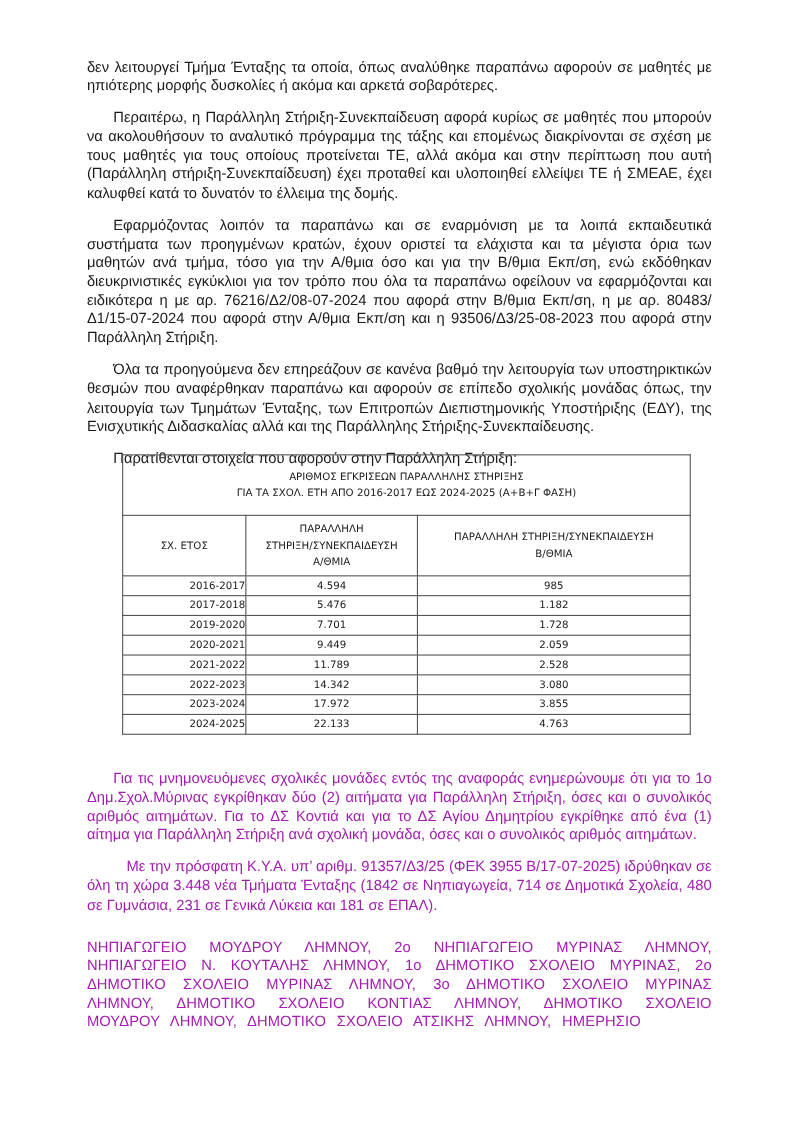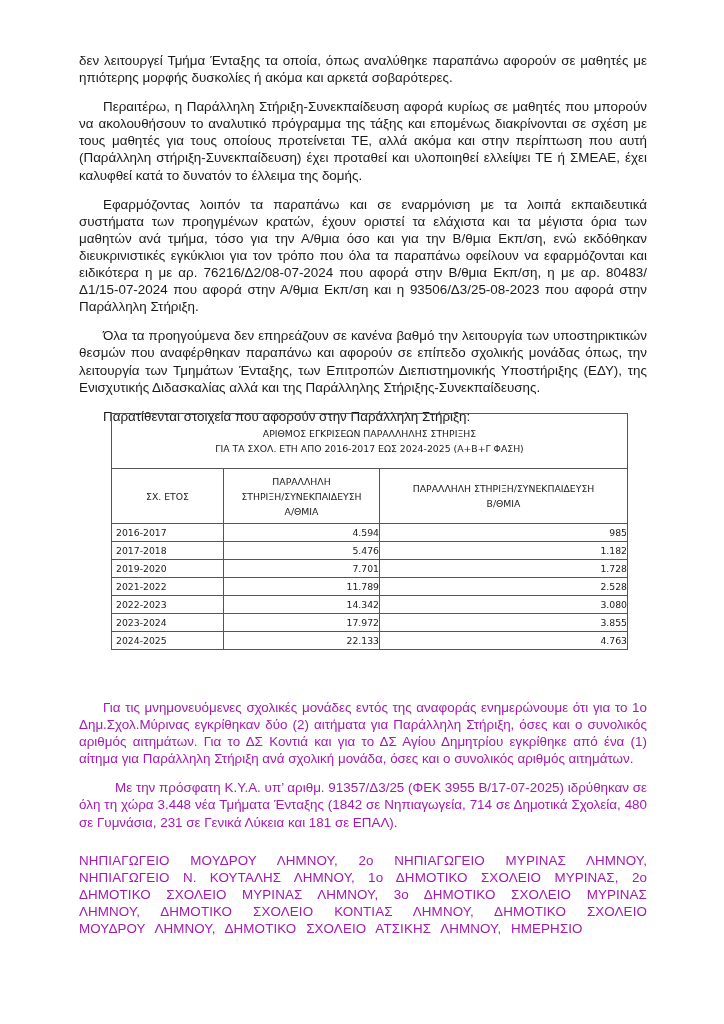--- a/index.html
+++ b/index.html
@@ -19,22 +19,22 @@
     font-size: 9.3px; color: #1a1a1a; margin-top: 17px;
   }
   table.stats td, table.stats th {
     border: 1.2px solid #555555; padding: 0;
   }
   .title-cell { height: 54px; text-align: center; vertical-align: middle; line-height: 15px; }
   .hdr-cell { height: 54px; text-align: center; vertical-align: middle; line-height: 15px; }
   .col-year { width: 111px; }
   .col-a { width: 155px; }
   .row td { height: 17px; line-height: 17px; }
-  .row td.year { text-align: left; padding-left: 4px; }
-  .row td.num { text-align: right; }
+  .row td.year { text-align: right; padding-left: 4px; }
+  .row td.num { text-align: center; }
   .after {
     position: absolute; left: 67px; top: 687px; width: 592px;
     font-family: "Liberation Sans", sans-serif;
     font-size: 13.4px; line-height: 17.1px; color: #a21caf;
   }
   .schools {
     margin-top: 21px; text-align: justify; letter-spacing: 0.1px; word-spacing: 6px;
   }
 </style>
 </head>
@@ -78,20 +78,25 @@
       <td class="year">2017-2018</td>
       <td class="num">5.476</td>
       <td class="num">1.182</td>
     </tr>
     <tr class="row">
       <td class="year">2019-2020</td>
       <td class="num">7.701</td>
       <td class="num">1.728</td>
     </tr>
     <tr class="row">
+      <td class="year">2020-2021</td>
+      <td class="num">9.449</td>
+      <td class="num">2.059</td>
+    </tr>
+    <tr class="row">
       <td class="year">2021-2022</td>
       <td class="num">11.789</td>
       <td class="num">2.528</td>
     </tr>
     <tr class="row">
       <td class="year">2022-2023</td>
       <td class="num">14.342</td>
       <td class="num">3.080</td>
     </tr>
     <tr class="row">

